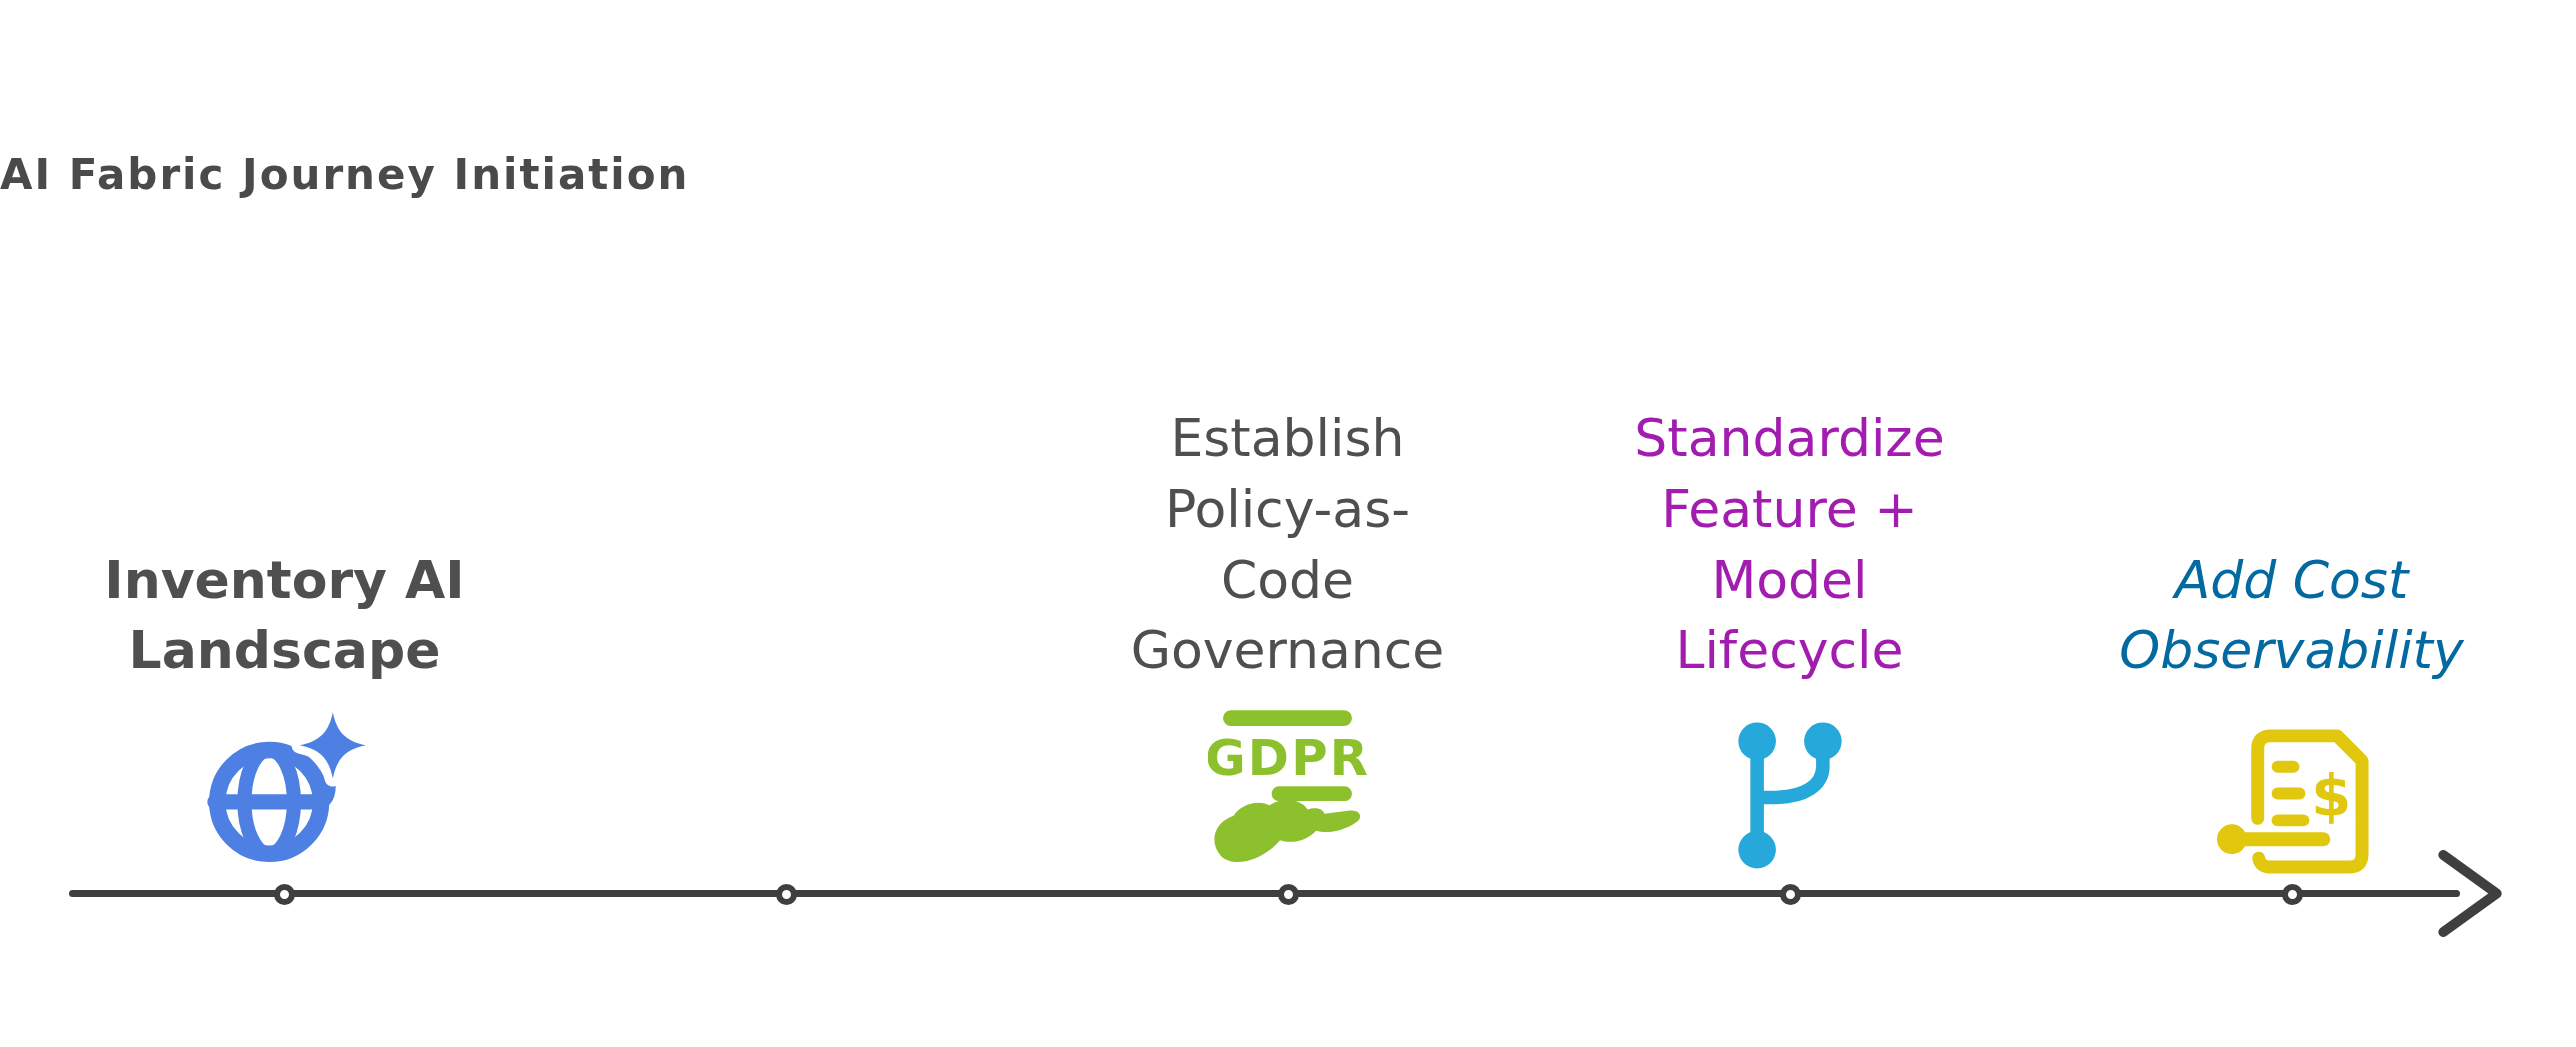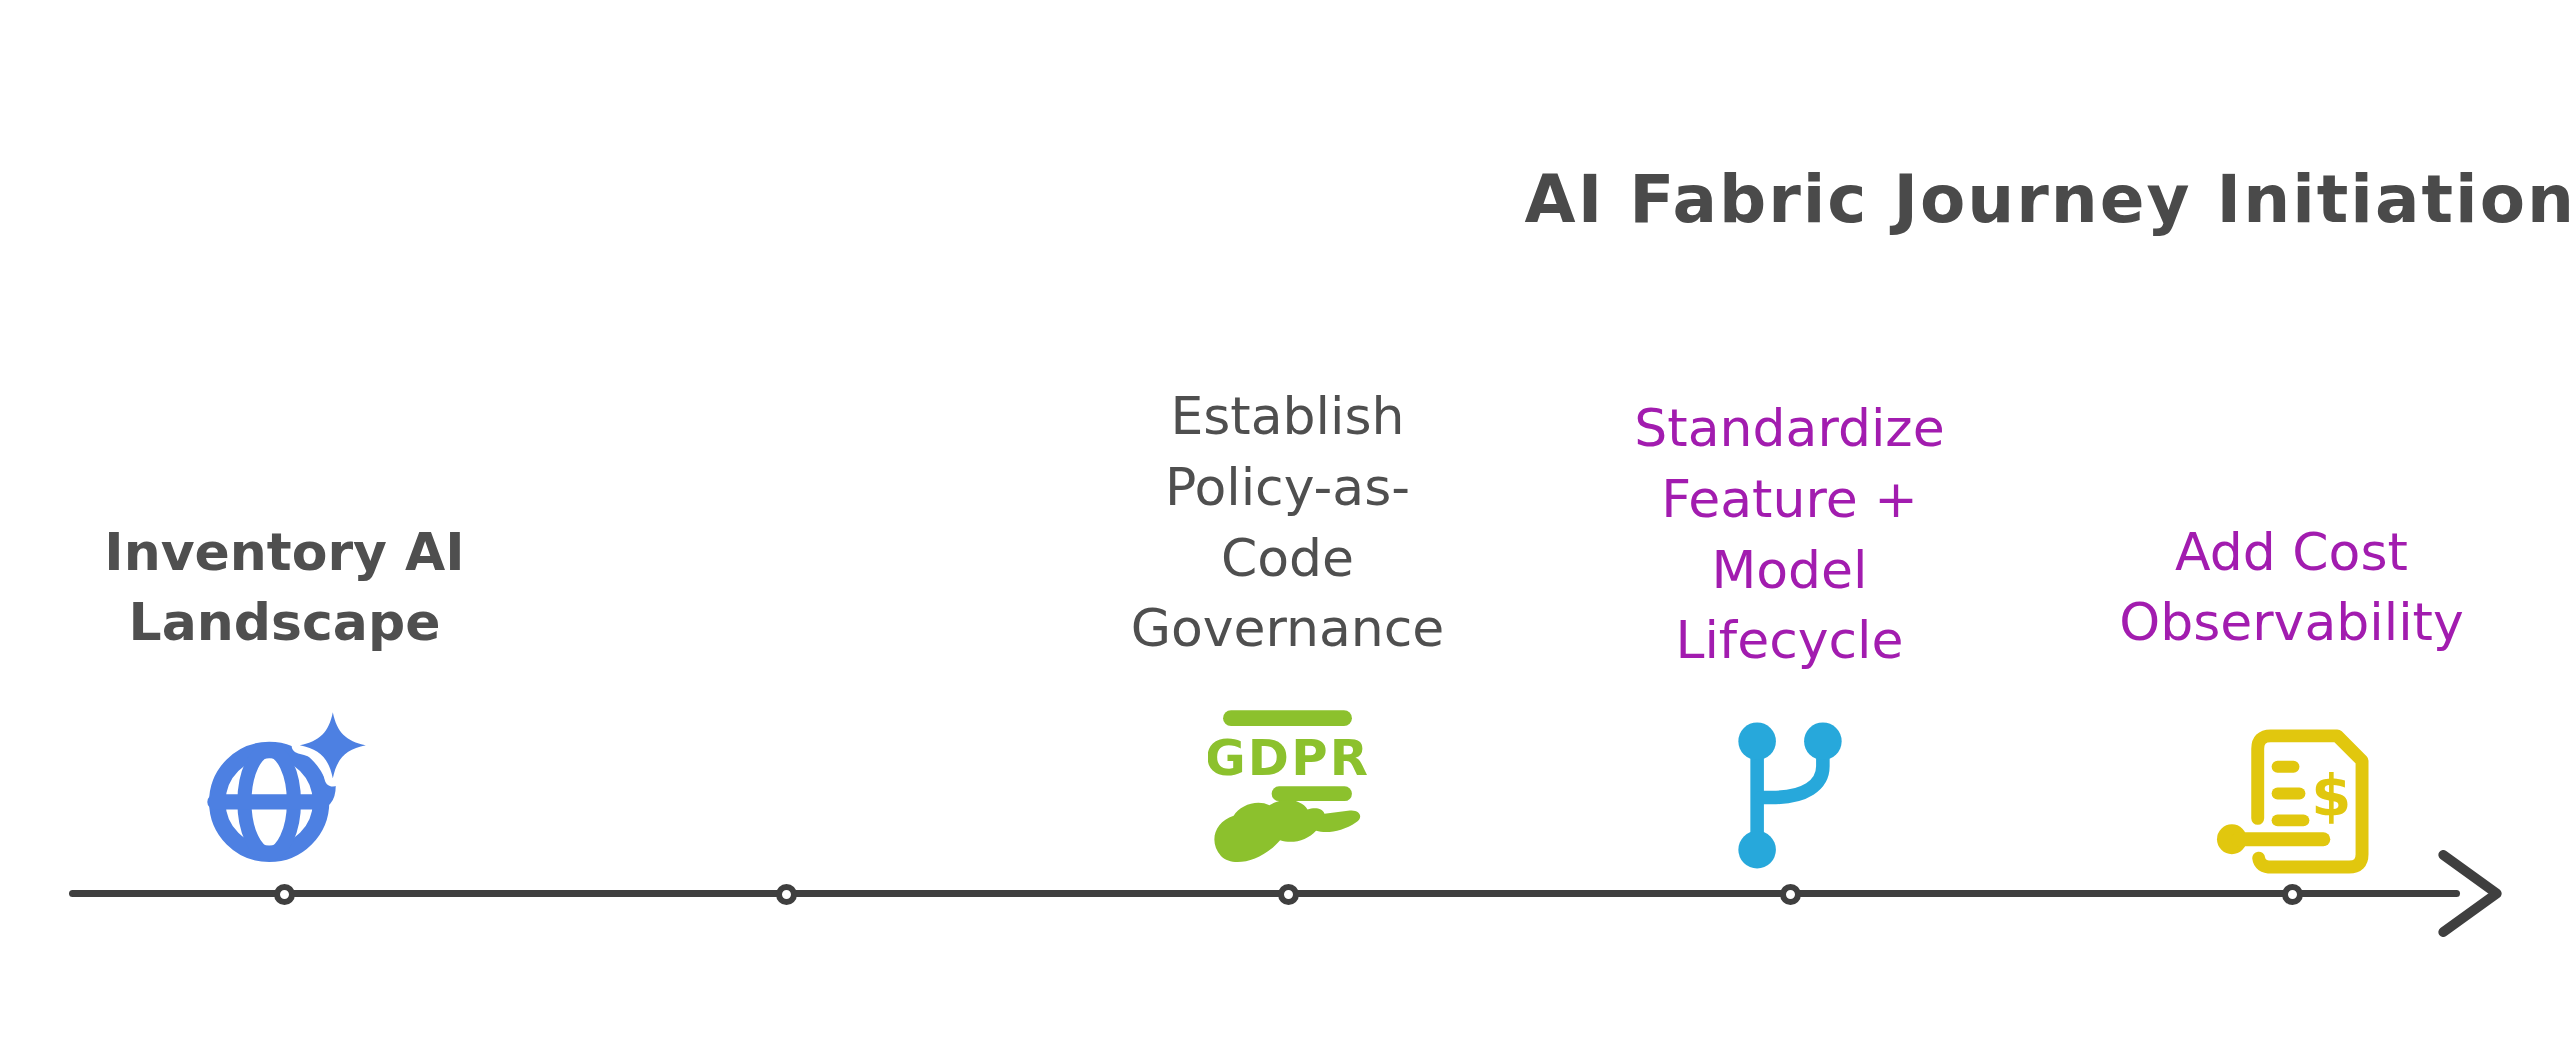--- a/index.html
+++ b/index.html
@@ -6,39 +6,38 @@
   .canvas {
     position: relative;
     width: 2576px;
     height: 1047px;
     background: #ffffff;
     overflow: hidden;
     font-family: "DejaVu Sans", "Liberation Sans", sans-serif;
   }
   .title {
     position: absolute;
-    top: 161px;
+    top: 150px;
     left: 0;
     width: 100%;
-    text-align: right;
-    font-size: 66px;
+    text-align: left;
+    font-size: 42px;
     font-weight: 700;
     letter-spacing: 2px;
     color: currentColor;
   }
   .milestone {
     position: absolute;
     top: 398px;
     height: 477px;
     width: 477px;
     display: flex;
     flex-direction: column;
     justify-content: flex-end;
     align-items: center;
-    gap: 28px;
   }
   .milestone .label {
     font-size: 52px;
     line-height: 1.36;
     text-align: center;
     white-space: pre-line;
     color: currentColor;
     margin-bottom: 14px;
   }
   .milestone .icon {
@@ -129,21 +128,21 @@
         <path d="M26 22 V126" fill="none" stroke="currentColor" stroke-width="13" stroke-linecap="round"></path>
         <path d="M89 36 V46 C89 64 72 76 40 76 L30 76" fill="none" stroke="currentColor" stroke-width="13" stroke-linecap="round"></path>
         <circle cx="26" cy="22" r="18" fill="currentColor"></circle>
         <circle cx="89" cy="22" r="18" fill="currentColor"></circle>
         <circle cx="26" cy="126" r="18" fill="currentColor"></circle>
       </svg>
     </div>
   </div>
 
   <div class="milestone" style="left:2053px">
-    <div class="label" style="color: #a21caf;">Add Cost
+    <div class="label" style="color: #0369a1; font-style: italic;">Add Cost
 Observability</div>
     <div class="icon" style="color: rgb(225, 199, 14);">
       <svg width="159" height="154" viewBox="0 0 160 155">
         <path d="M46 98 L46 28 Q46 15 59 15 L126 15 L151 40 L151 134 Q151 147 138 147 L60 147 Q48 147 47 138" fill="none" stroke="currentColor" stroke-width="13" stroke-linecap="round" stroke-linejoin="round"></path>
         <path d="M66 46 H82" stroke="currentColor" stroke-width="12" stroke-linecap="round"></path>
         <path d="M66 73 H88" stroke="currentColor" stroke-width="12" stroke-linecap="round"></path>
         <path d="M66 100 H92" stroke="currentColor" stroke-width="12" stroke-linecap="round"></path>
         <text class="dollar-text" x="120" y="95" text-anchor="middle" fill="currentColor">$</text>
         <circle cx="20" cy="119" r="15" fill="currentColor"></circle>
         <path d="M26 119 H112" stroke="currentColor" stroke-width="14" stroke-linecap="round"></path>

